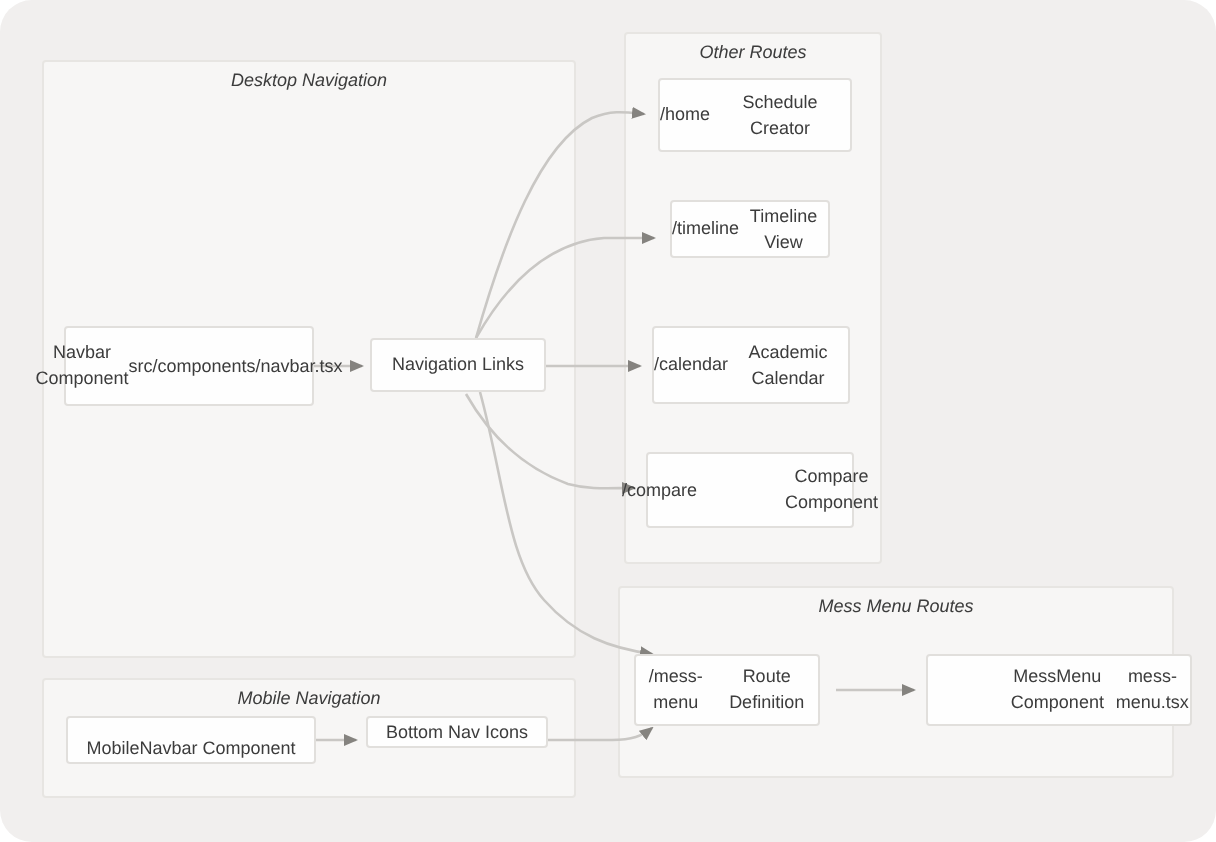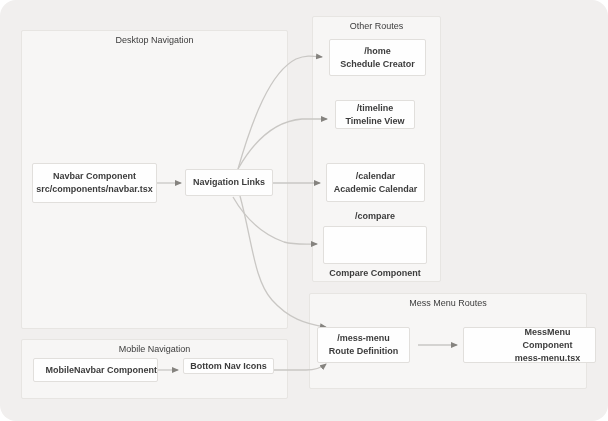--- a/index.html
+++ b/index.html
@@ -9,32 +9,33 @@
   }
   .card{
     position:absolute;left:0;top:0;width:608px;height:421px;
     background:var(--card-bg,#f1efee);border-radius:16px;
   }
   .group{
     position:absolute;box-sizing:border-box;
     background:var(--group-bg,#f7f6f5);
     border:1px solid var(--group-border,#e7e5e2);
     border-radius:2px;
+    font-style:italic;
   }
   .group-title{
     position:absolute;top:4px;left:0;right:0;text-align:center;
     font-size:9px;color:var(--text,#3c3c3c);
   }
   .node{
     position:absolute;box-sizing:border-box;
     background:var(--node-bg,#fefefe);
     border:1px solid var(--node-border,#e1dfdc);
     border-radius:2px;
-    display:flex;flex-direction:column;align-items:center;justify-content:center;
-    text-align:center;font-size:9px;line-height:13px;color:var(--text,#3c3c3c);font-weight:bold;
+    display:flex;flex-direction:row;align-items:center;justify-content:center;
+    text-align:center;font-size:9px;line-height:13px;color:var(--text,#3c3c3c);
   }
   #g-desktop{left:21px;top:30px;width:267px;height:299px;}
   #g-mobile{left:21px;top:339px;width:267px;height:60px;}
   #g-other{left:312px;top:16px;width:129px;height:266px;}
   #g-mess{left:309px;top:293px;width:278px;height:96px;}
   #n-navbar{left:32px;top:163px;width:125px;height:40px;}
   #n-navlinks{left:185px;top:169px;width:88px;height:27px;}
   #n-home{left:329px;top:39px;width:97px;height:37px;}
   #n-timeline{left:335px;top:100px;width:80px;height:29px;}
   #n-calendar{left:326px;top:163px;width:99px;height:39px;}

